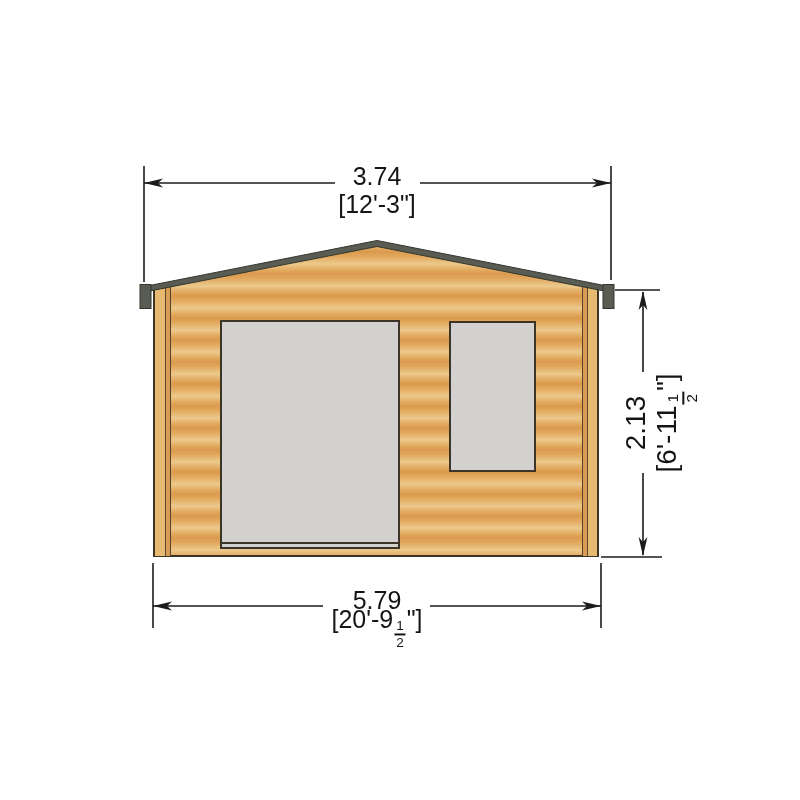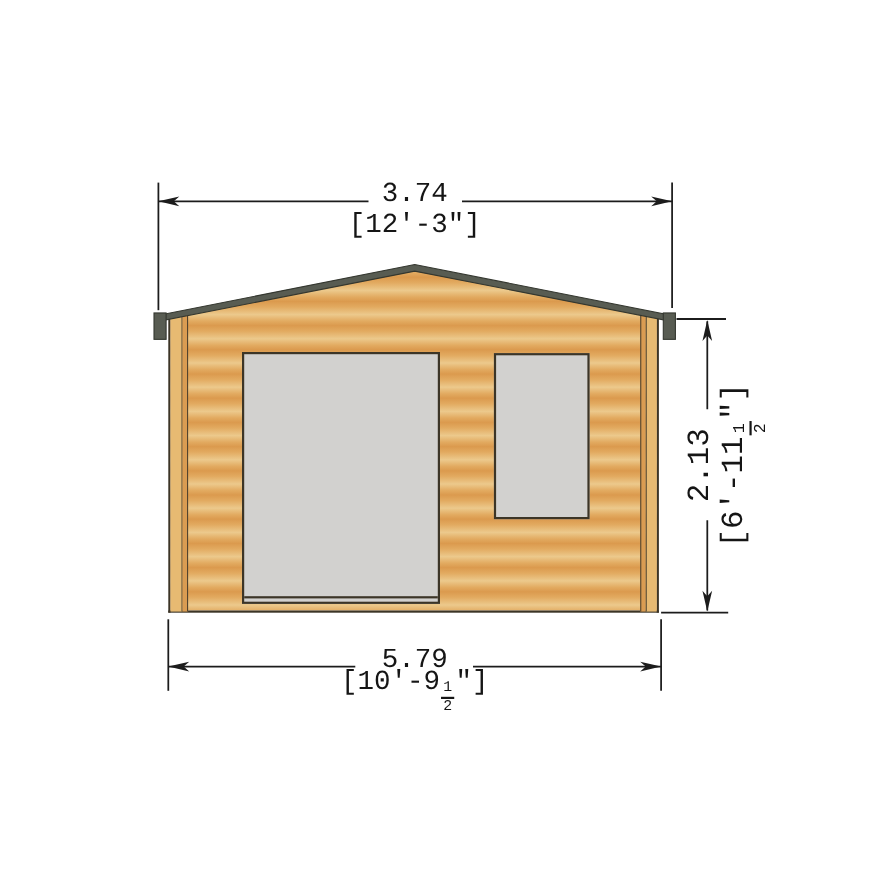--- a/index.html
+++ b/index.html
@@ -3,21 +3,21 @@
 <meta charset="utf-8">
 <style>
   :root{
     --wood_light:#ecc98c; --wood_mid:#e2aa60; --wood_dark:#db9a4e;
     --roof_fascia:#585c52; --outline:#3c3527; --opening_fill:#d2d1cf;
     --dimension_line:#1c1c1c; --background:#ffffff;
   }
   html,body{margin:0;padding:0;background:var(--background);}
   #canvas{
     position:relative;width:800px;height:800px;background:var(--background);
-    font-family:Liberation Mono, monospace;color:#151515;overflow:hidden;
+    font-family:Liberation Sans, sans-serif;color:#151515;overflow:hidden;
   }
   .abs{position:absolute;}
   .wood{
     background:repeating-linear-gradient(180deg,
       var(--wood_light) 0px, var(--wood_mid) 6px, var(--wood_dark) 10px,
       var(--wood_mid) 15px, var(--wood_light) 22px);
   }
   #gable{
     left:146px;top:242px;width:462px;height:47px;
     clip-path:polygon(0 100%,50% 0,100% 100%);
@@ -104,21 +104,21 @@
       <polygon points="643,291 638.6,310 643,305 647.4,310"></polygon>
       <polygon points="643,556 638.6,537 643,542 647.4,537"></polygon>
     </g>
   </svg>
 
   <div class="dim-label" style="left:377px;top:176px;">3.74</div>
   <div class="dim-label" style="left:377px;top:204px;">[12'-3"]</div>
 
   <div class="dim-label" style="left:377px;top:600px;">5.79</div>
   <div class="dim-label" style="left:377px;top:628px;">
-    <span>[10'-9</span><span class="frac">
+    <span>[20'-9</span><span class="frac">
         <span class="num">1</span>
         <span class="den">2</span>
       </span><span>"]</span>
   </div>
 
   <div class="dim-label" id="dim-right-label" style="left:661px;top:423px;">
     <div>2.13</div>
     <div>
       <span>[6'-11</span><span class="frac">
           <span class="num">1</span>

